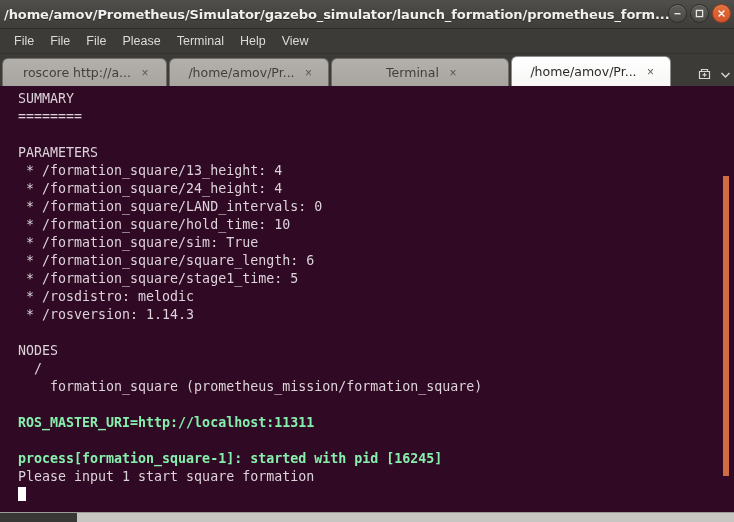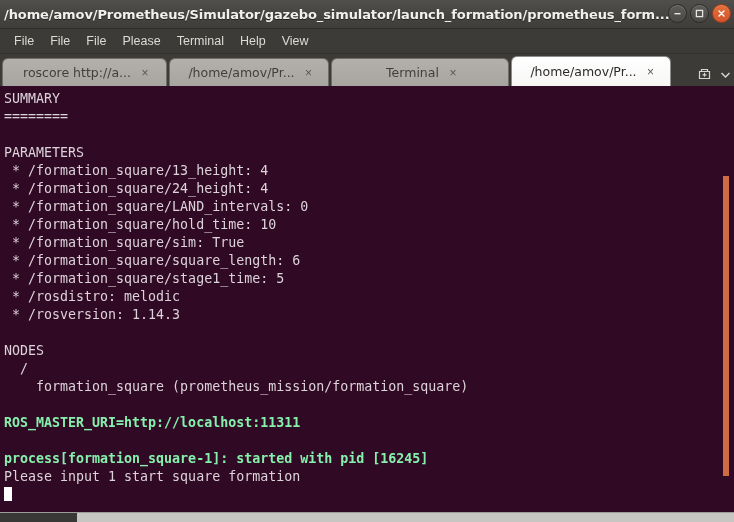--- a/index.html
+++ b/index.html
@@ -158,21 +158,21 @@
     position: relative;
     background: #300a24;
     overflow: hidden;
   }
   .term {
     position: absolute;
     left: 0;
     top: 0;
     right: 0;
     bottom: 0;
-    padding: 4px 0 0 4px;
+    padding: 4px 0 0 18px;
     font-family: "DejaVu Sans Mono", monospace;
     font-size: 13.3px;
     line-height: 18px;
     color: #ddd3da;
     white-space: pre;
     overflow: hidden;
   }
   .term .line { height: 18px; }
   .term .bold { font-weight: bold; color: #86efac; }
   .cursor {

